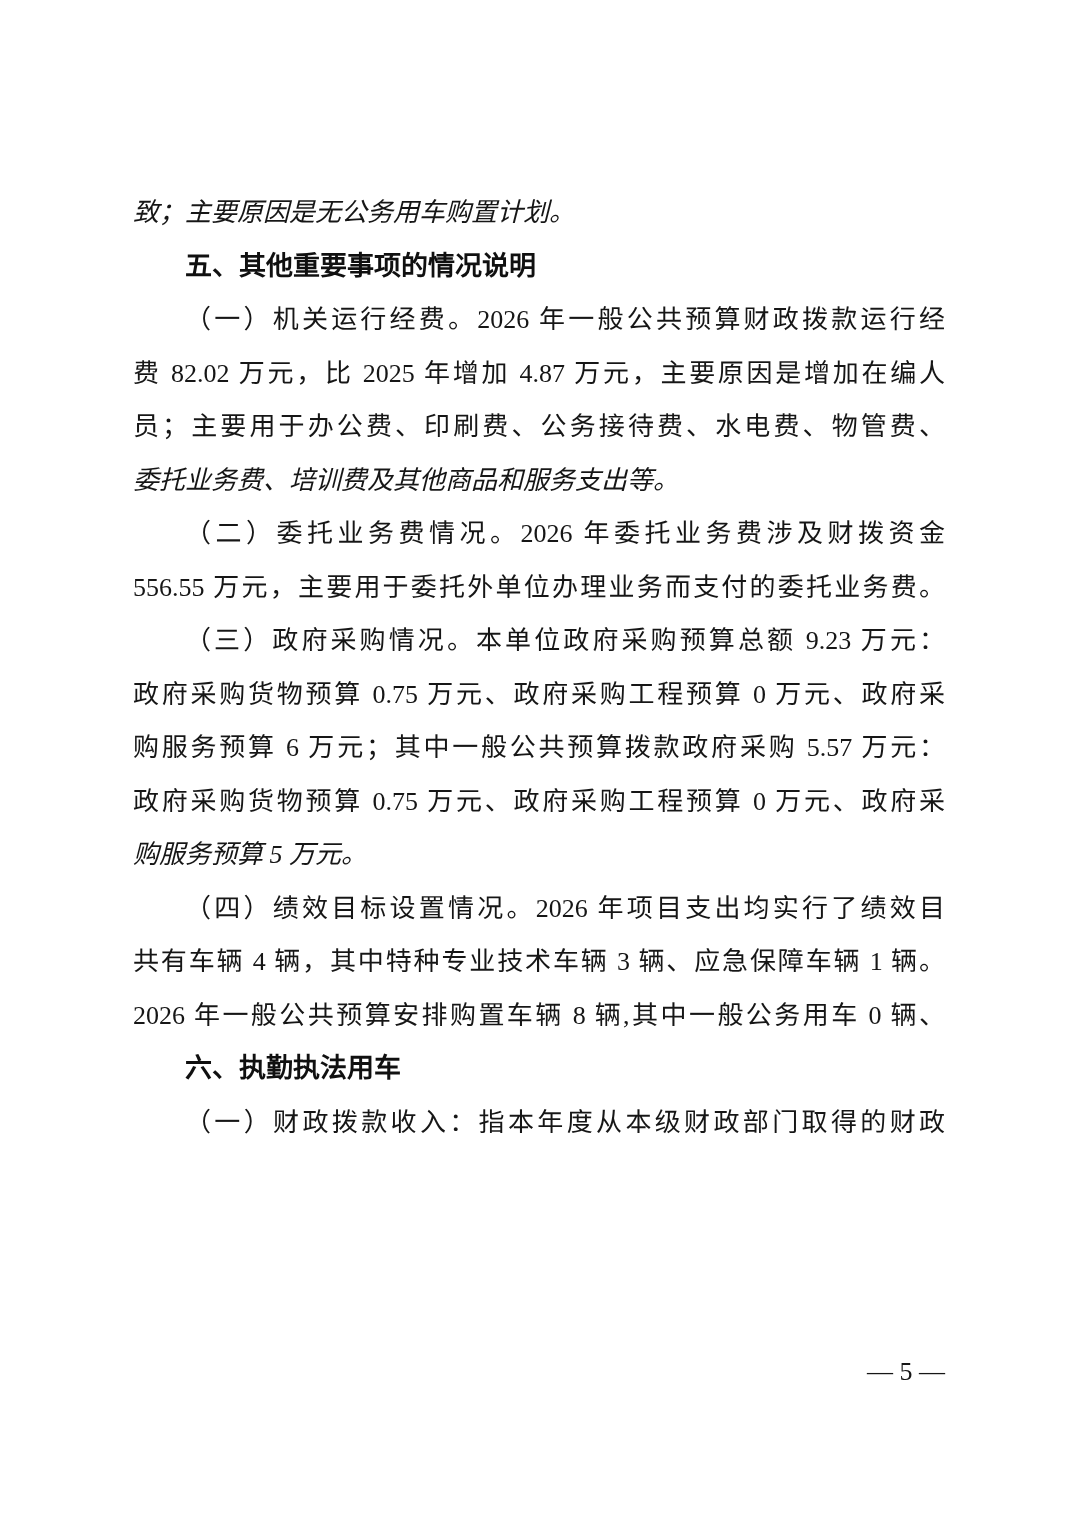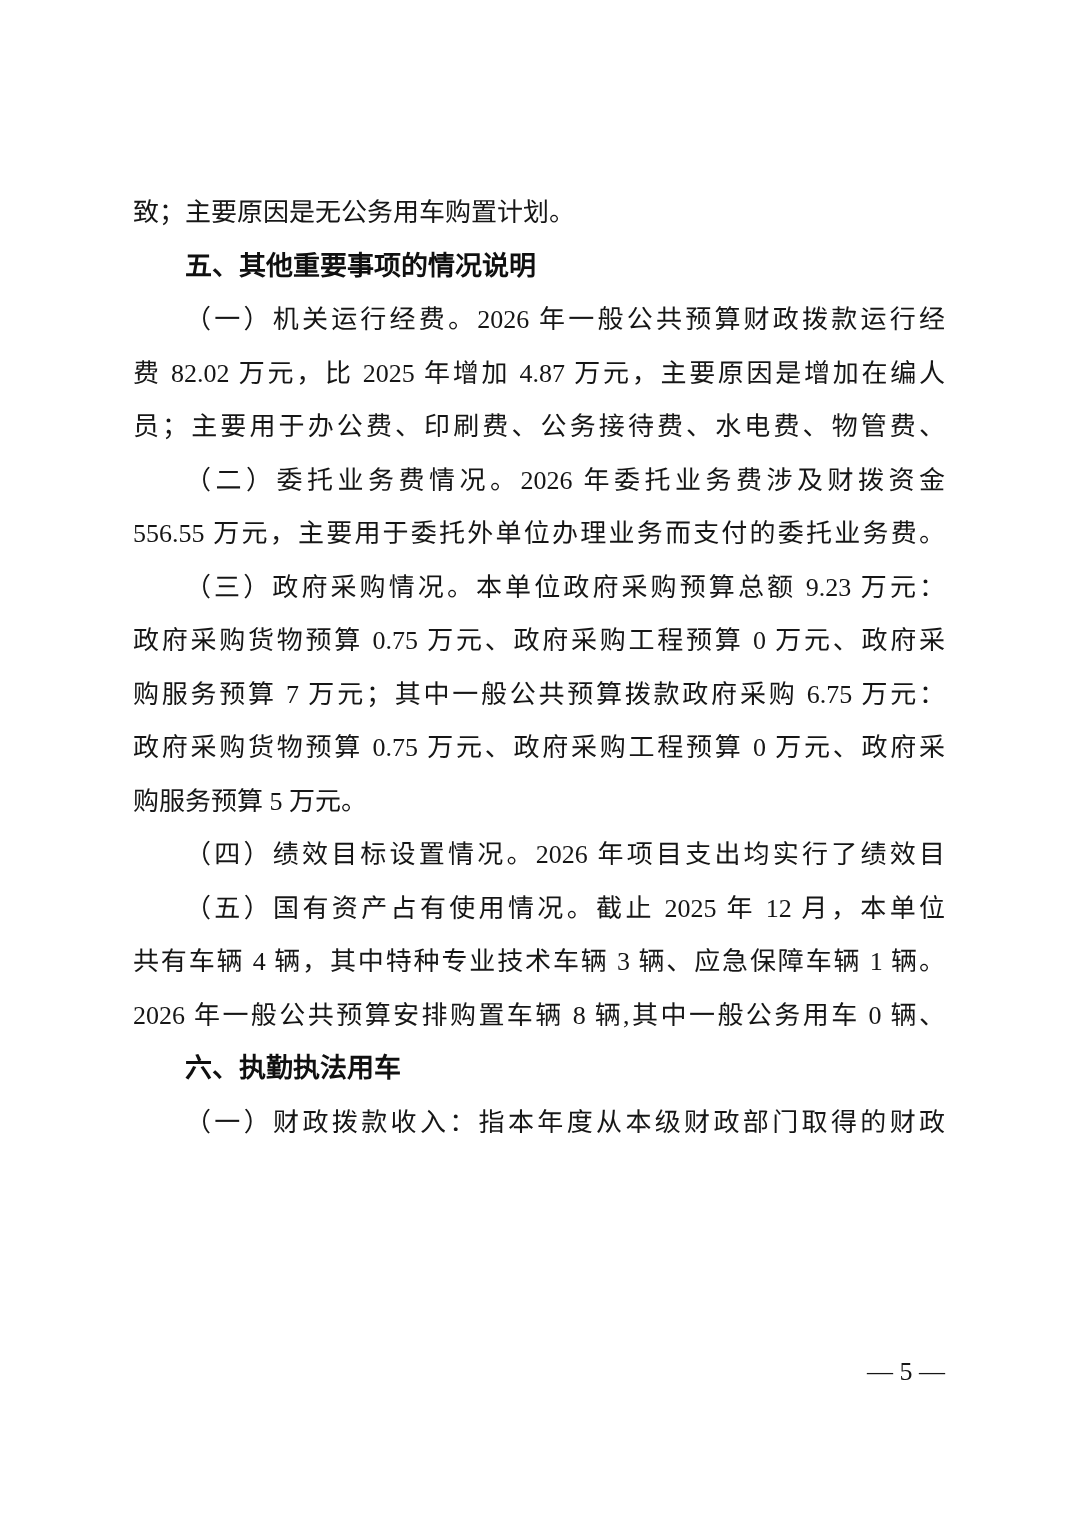--- a/index.html
+++ b/index.html
@@ -27,20 +27,21 @@
     height: 53.5px;
     white-space: normal;
     text-align: justify;
     text-align-last: justify;
     text-justify: inter-character;
     overflow: hidden;
   }
   .line.no-just {
     text-align: left;
     text-align-last: left;
+    font-style: italic;
   }
   .line.indent {
     text-indent: 52px;
   }
   .line.heading {
     font-family: "Liberation Sans", "DejaVu Sans", sans-serif;
     font-weight: 700;
     font-size: 27px;
     text-align: right;
     text-align-last: left;
@@ -58,28 +59,28 @@
 </style>
 </head>
 <body>
 
 <div class="doc">
   <div class="line no-just">致；主要原因是无公务用车购置计划。</div>
   <div class="line heading">五、其他重要事项的情况说明</div>
   <div class="line indent">（一）机关运行经费。2026 年一般公共预算财政拨款运行经</div>
   <div class="line">费 82.02 万元，比 2025 年增加 4.87 万元，主要原因是增加在编人</div>
   <div class="line">员；主要用于办公费、印刷费、公务接待费、水电费、物管费、</div>
+  <div class="line no-just">委托业务费、培训费及其他商品和服务支出等。</div>
   <div class="line indent">（二）委托业务费情况。2026 年委托业务费涉及财拨资金</div>
   <div class="line">556.55 万元，主要用于委托外单位办理业务而支付的委托业务费。</div>
   <div class="line indent">（三）政府采购情况。本单位政府采购预算总额 9.23 万元：</div>
   <div class="line">政府采购货物预算 0.75 万元、政府采购工程预算 0 万元、政府采</div>
-  <div class="line">购服务预算 7 万元；其中一般公共预算拨款政府采购 6.75 万元：</div>
+  <div class="line">购服务预算 6 万元；其中一般公共预算拨款政府采购 5.57 万元：</div>
   <div class="line">政府采购货物预算 0.75 万元、政府采购工程预算 0 万元、政府采</div>
   <div class="line no-just">购服务预算 5 万元。</div>
   <div class="line indent">（四）绩效目标设置情况。2026 年项目支出均实行了绩效目</div>
-  <div class="line indent">（五）国有资产占有使用情况。截止 2025 年 12 月，本单位</div>
   <div class="line">共有车辆 4 辆，其中特种专业技术车辆 3 辆、应急保障车辆 1 辆。</div>
   <div class="line">2026 年一般公共预算安排购置车辆 8 辆,其中一般公务用车 0 辆、</div>
   <div class="line heading">六、执勤执法用车</div>
   <div class="line indent">（一）财政拨款收入：指本年度从本级财政部门取得的财政</div>
 </div>
 
 <div class="footer">— 5 —</div>
 
 </body></html>

